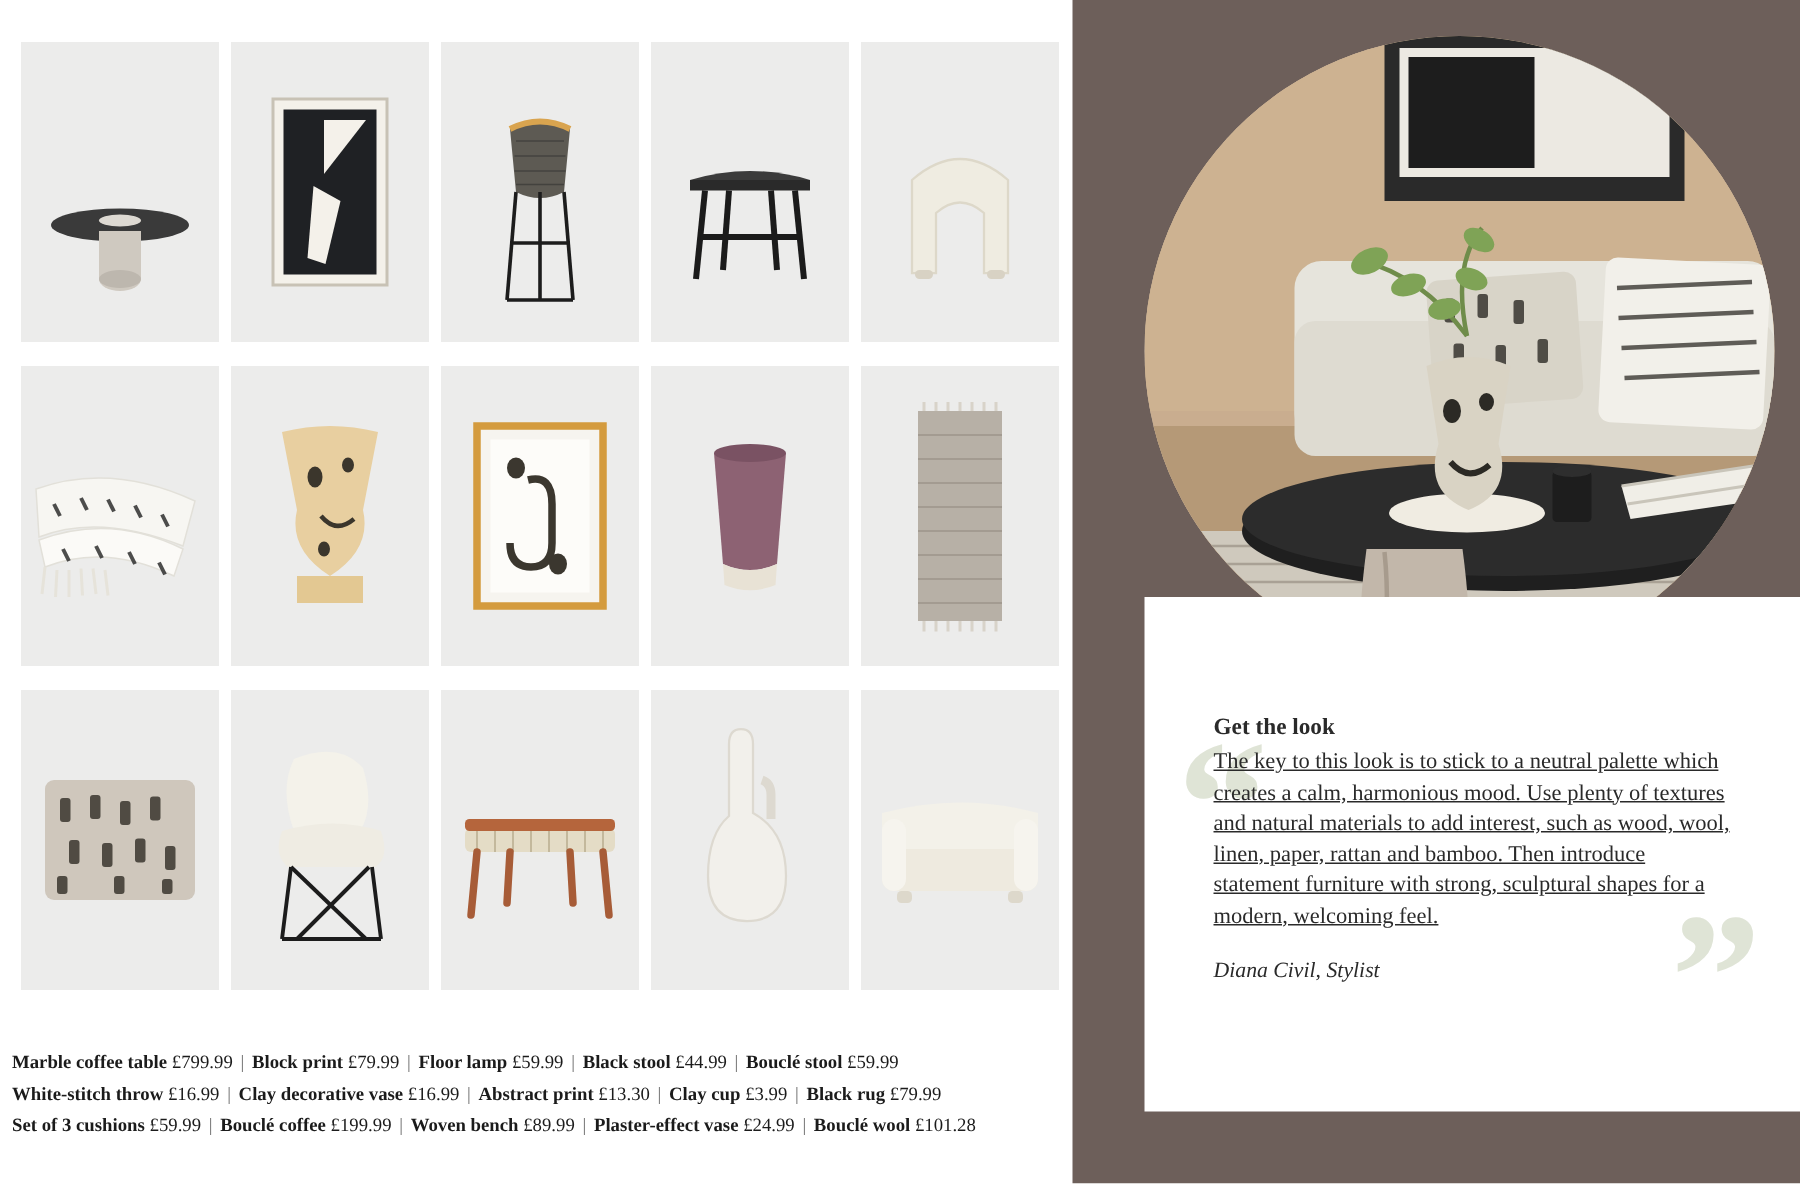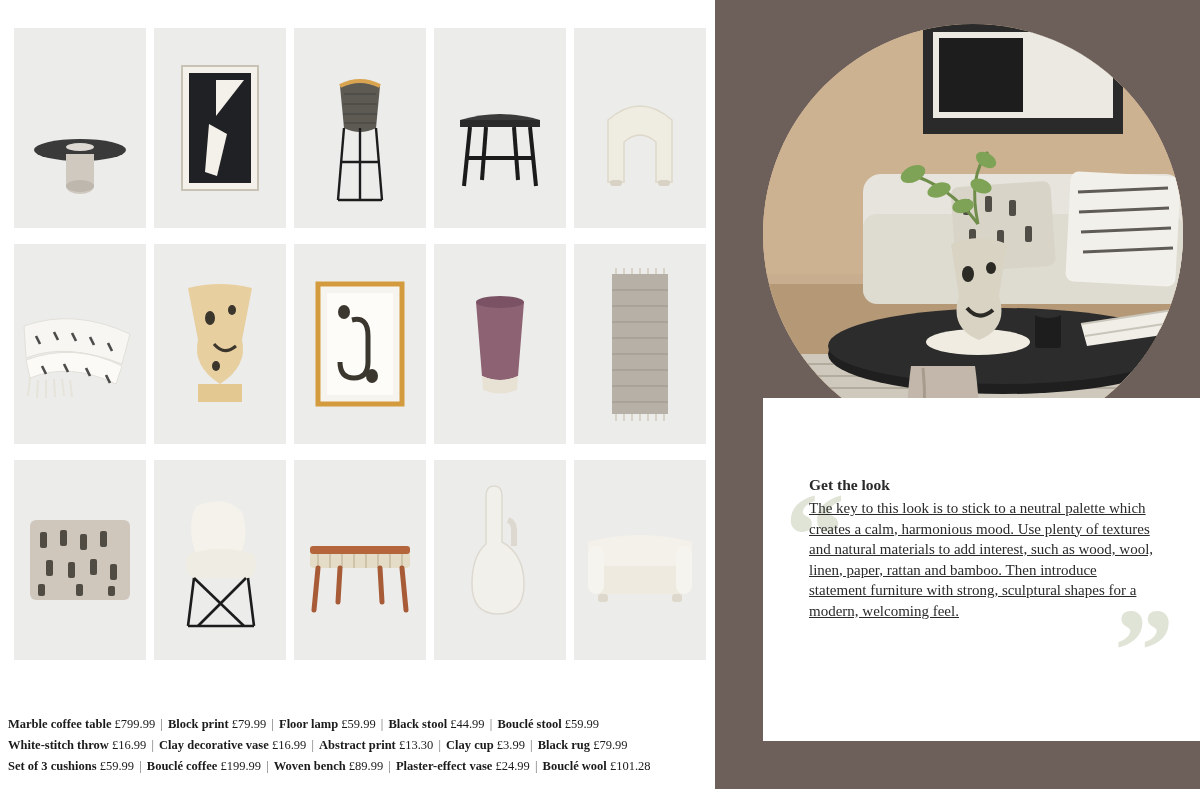--- a/index.html
+++ b/index.html
@@ -34,21 +34,21 @@
   .cell {
     background: #ececeb;
     position: relative;
     overflow: hidden;
   }
   .cell svg { display: block; width: 100%; height: 100%; }
 
   .caption {
     position: absolute;
     left: 8px;
-    bottom: 12px;
+    bottom: 28px;
     width: 690px;
     font-family: "Liberation Serif", serif;
     font-size: 12.5px;
     line-height: 21px;
     color: #1b1b1b;
   }
   .caption .line { white-space: nowrap; }
   .caption b { font-weight: bold; }
   .caption .sep { color: #6f6f6f; padding: 0 2px; }
 
@@ -481,15 +481,16 @@
         <path d="M318 300 l92 -14" stroke="#c9c5ba" stroke-width="2"></path>
         <path d="M322 312 l92 -14" stroke="#c9c5ba" stroke-width="2"></path>
       </svg>
     </div>
 
     <div class="text-card">
       <span class="quote-open">“</span>
       <span class="quote-close">”</span>
       <div class="get-look">Get the look</div>
       <div class="body-text">The key to this look is to stick to a neutral palette which creates a calm, harmonious mood. Use plenty of textures and natural materials to add interest, such as wood, wool, linen, paper, rattan and bamboo. Then introduce statement furniture with strong, sculptural shapes for a modern, welcoming feel.</div>
+      <div class="byline">Diana Civil, Stylist</div>
     </div>
   </div>
 </div>
 
 </body></html>

